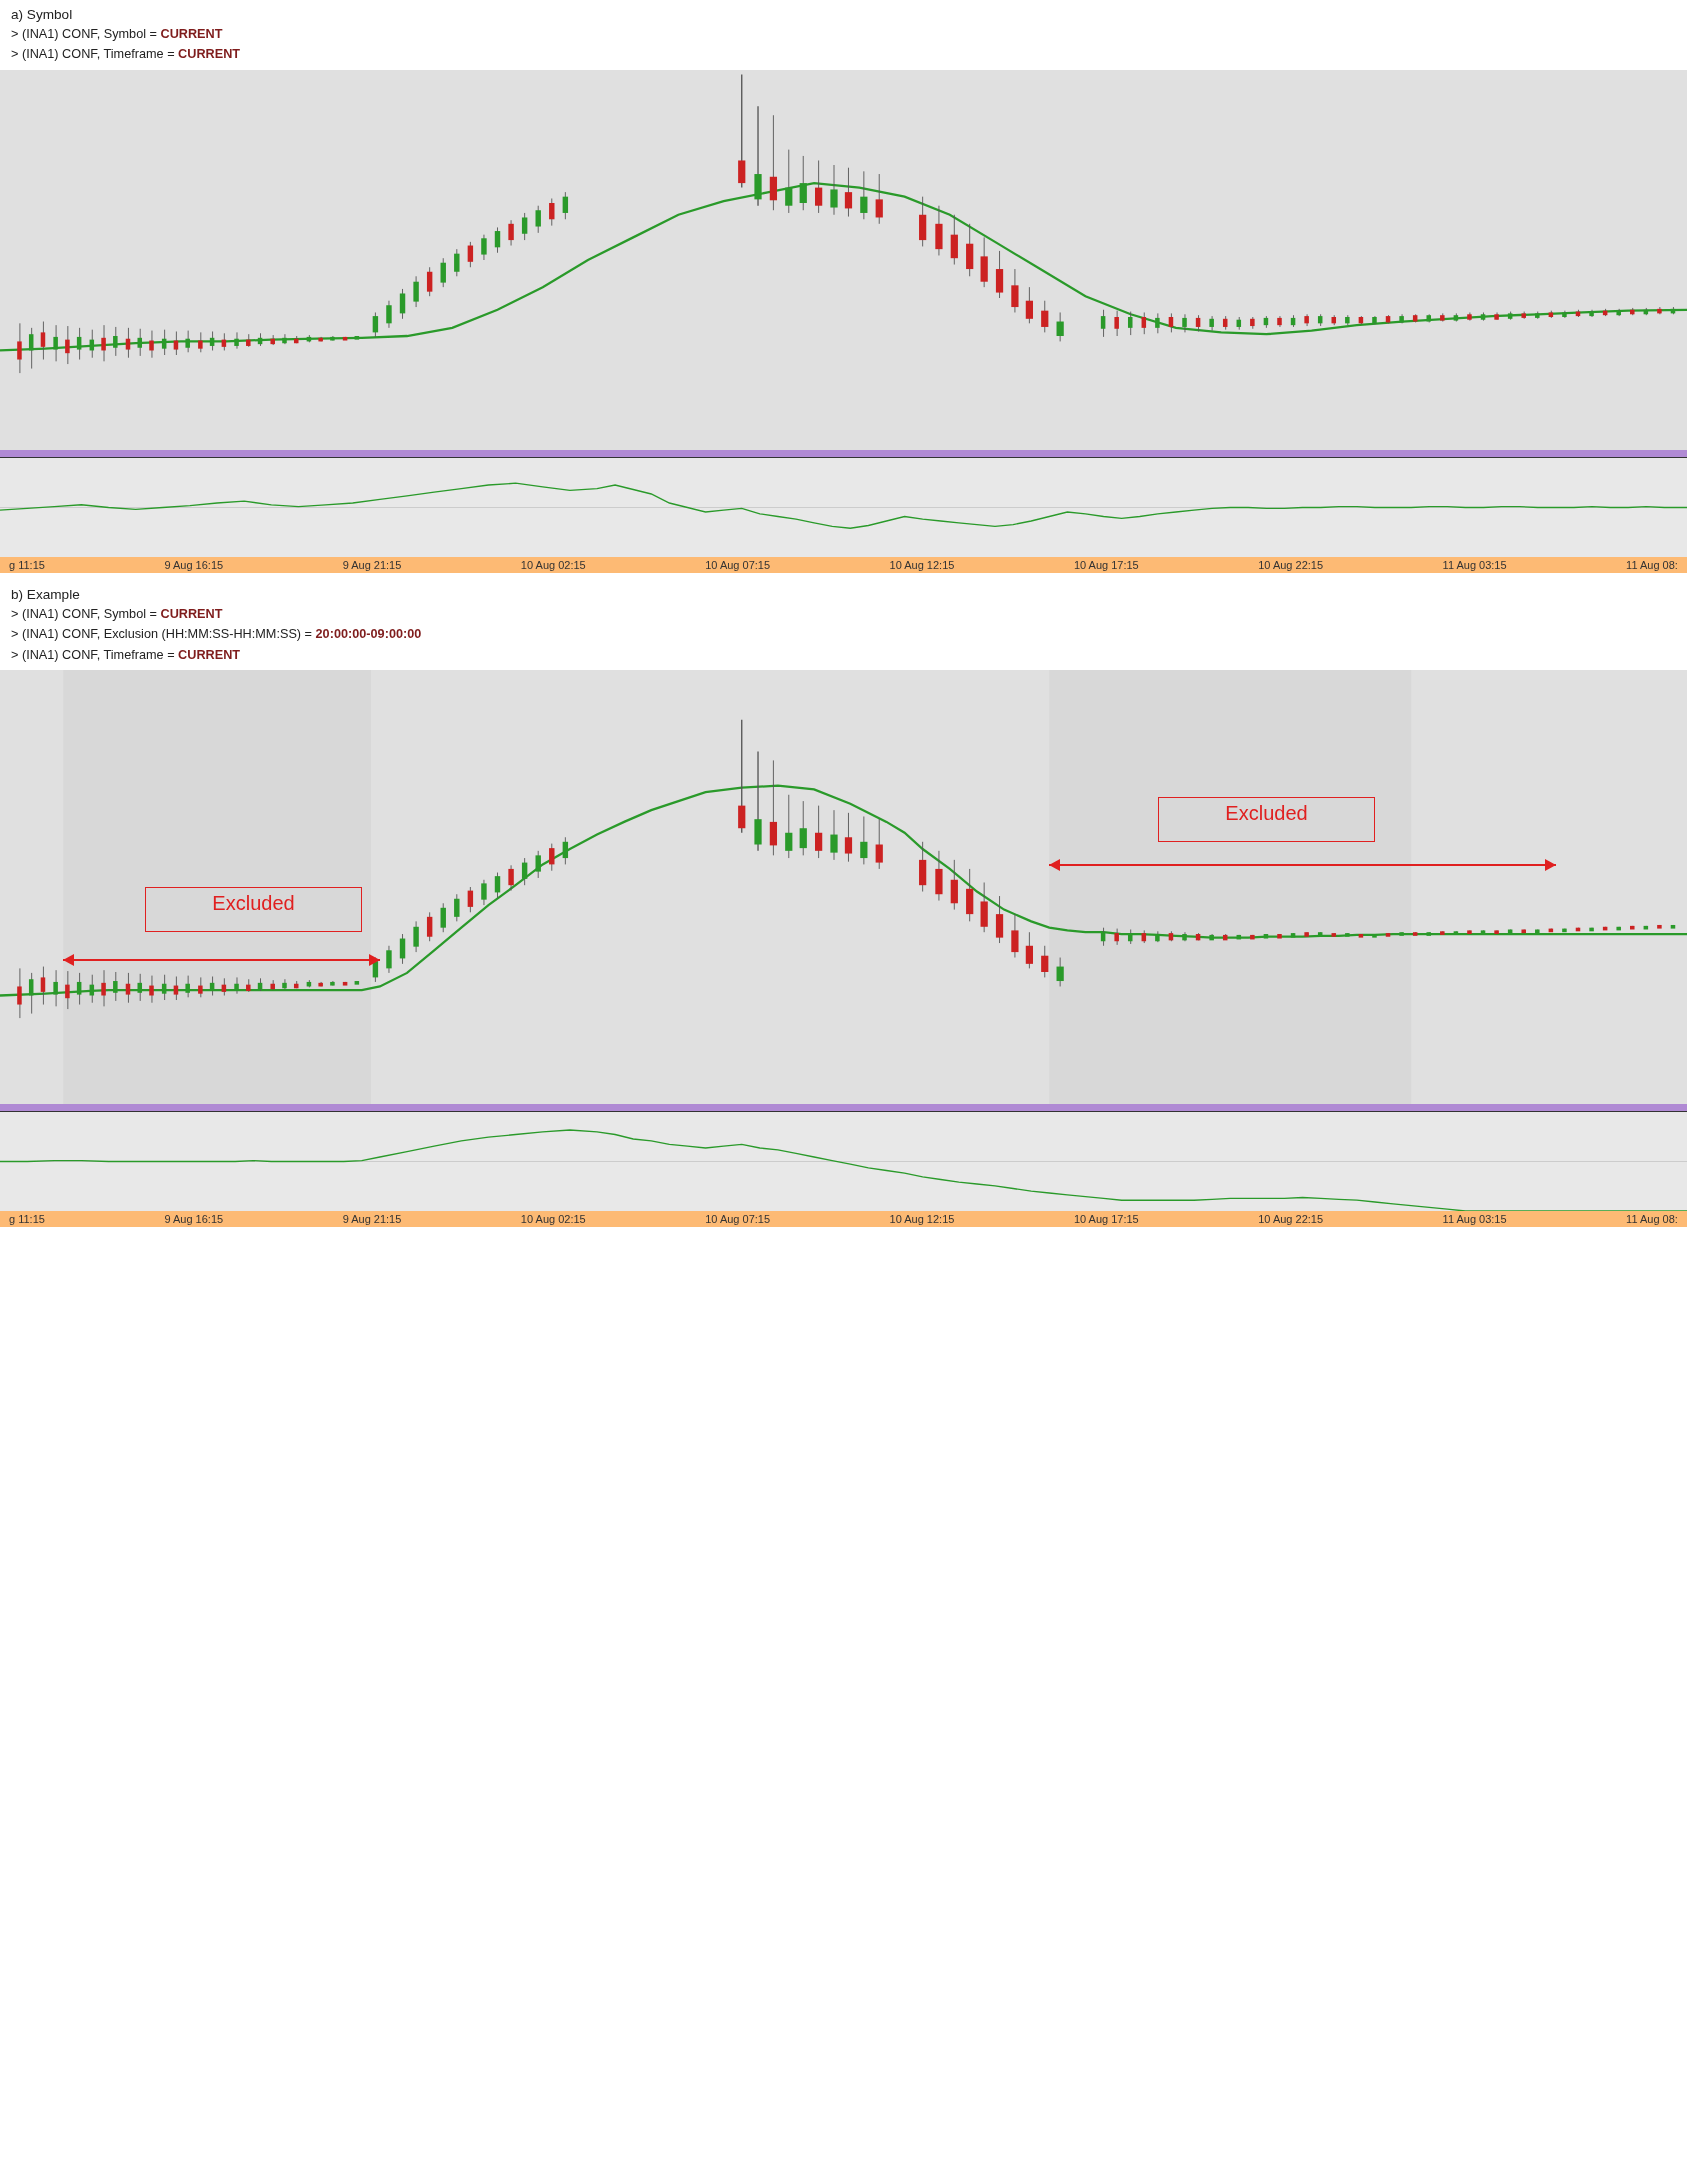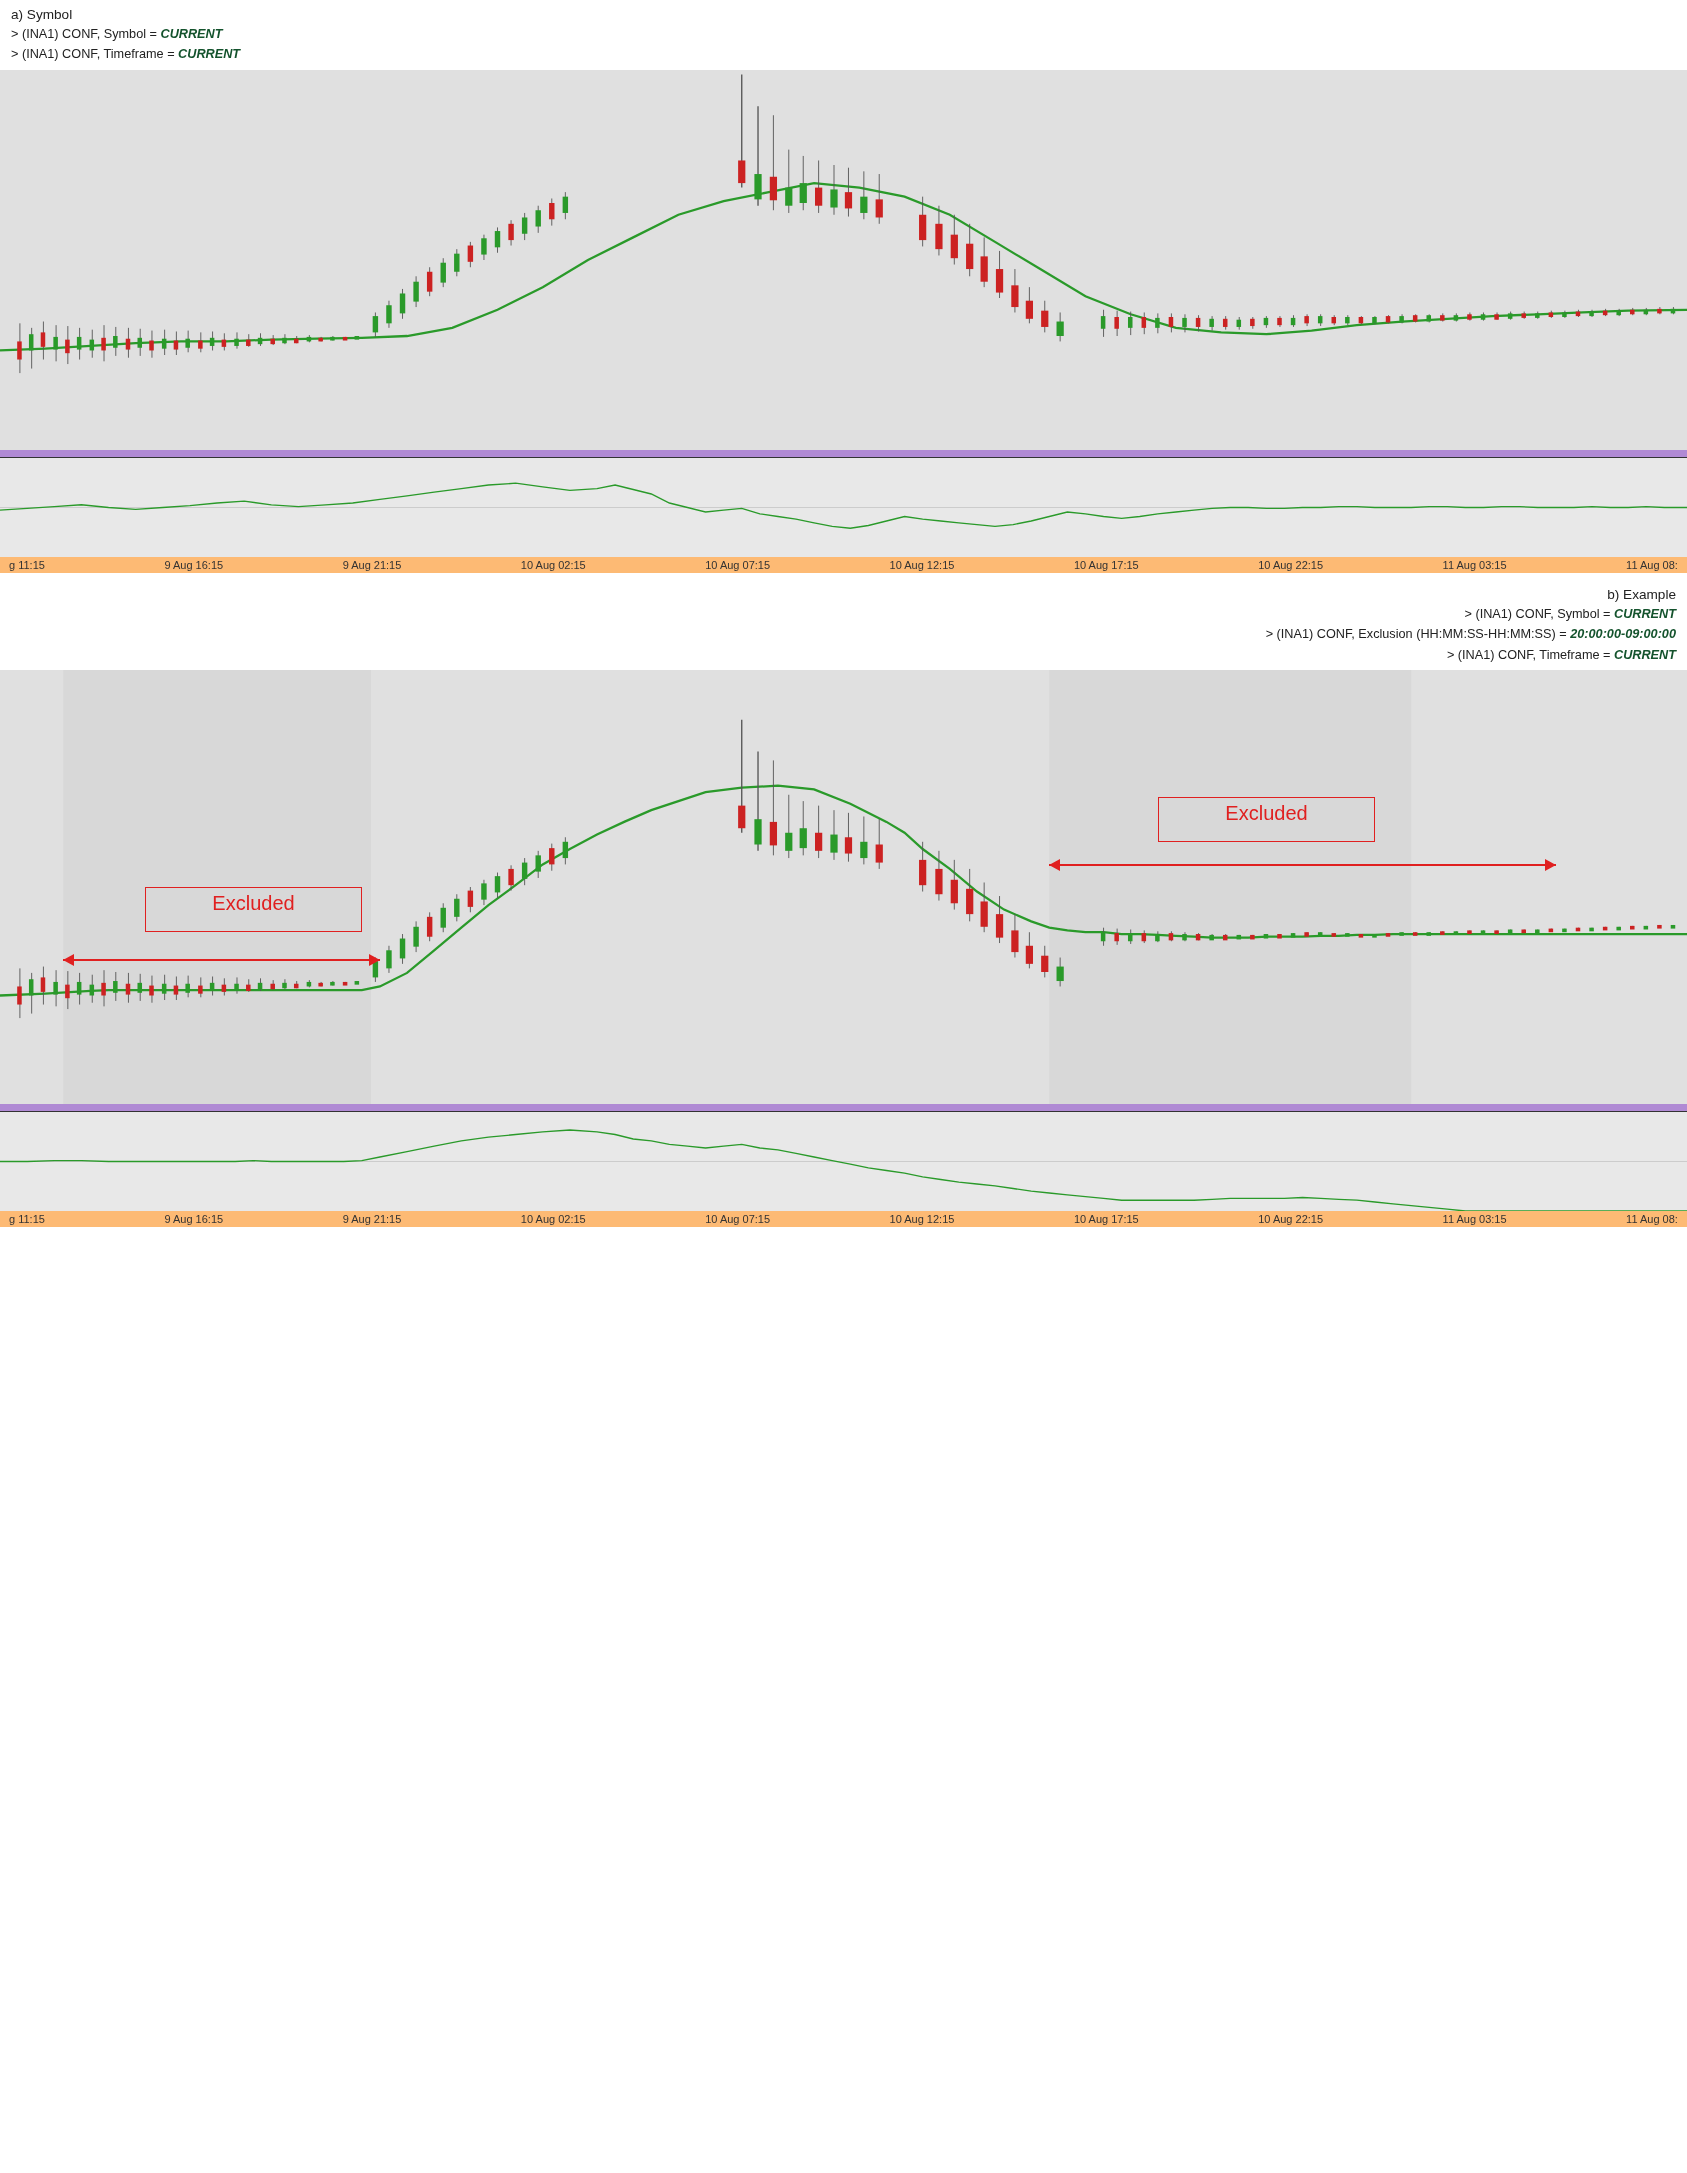--- a/index.html
+++ b/index.html
@@ -22,23 +22,22 @@
       margin-bottom: 1.8px;
     }
 
     .config-line {
       font-size: 12.7px;
       color: #222;
       line-height: 1.6;
     }
 
     .config-line .red {
-      color: #14532d;
+      color: #7f1d1d;
       font-weight: bold;
-      font-style: italic;
     }
 
     .chart-area {
       background: #e0e0e0;
       position: relative;
       height: 380px;
       margin: 5.4px 0 0 0;
       overflow: hidden;
     }
 
@@ -61,21 +60,20 @@
       display: flex;
       justify-content: space-between;
       padding: 1.8px 9px;
       font-size: 11px;
       color: #333;
       background: #fdba74;
     }
 
     .section-b {
       margin-top: 7.2px;
-      text-align: right;
     }
 
     
     .chart-svg {
       width: 100%;
       height: 100%;
     }
 
     
     .excluded-box {

